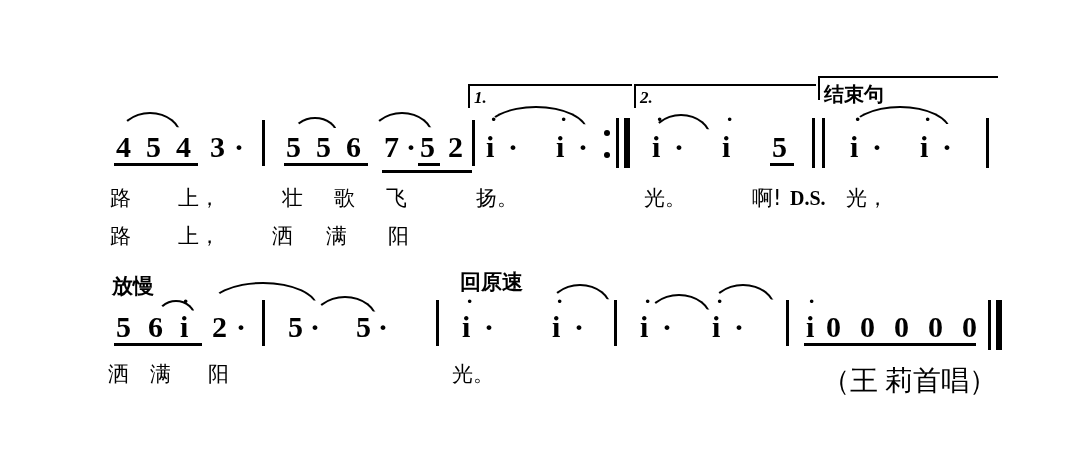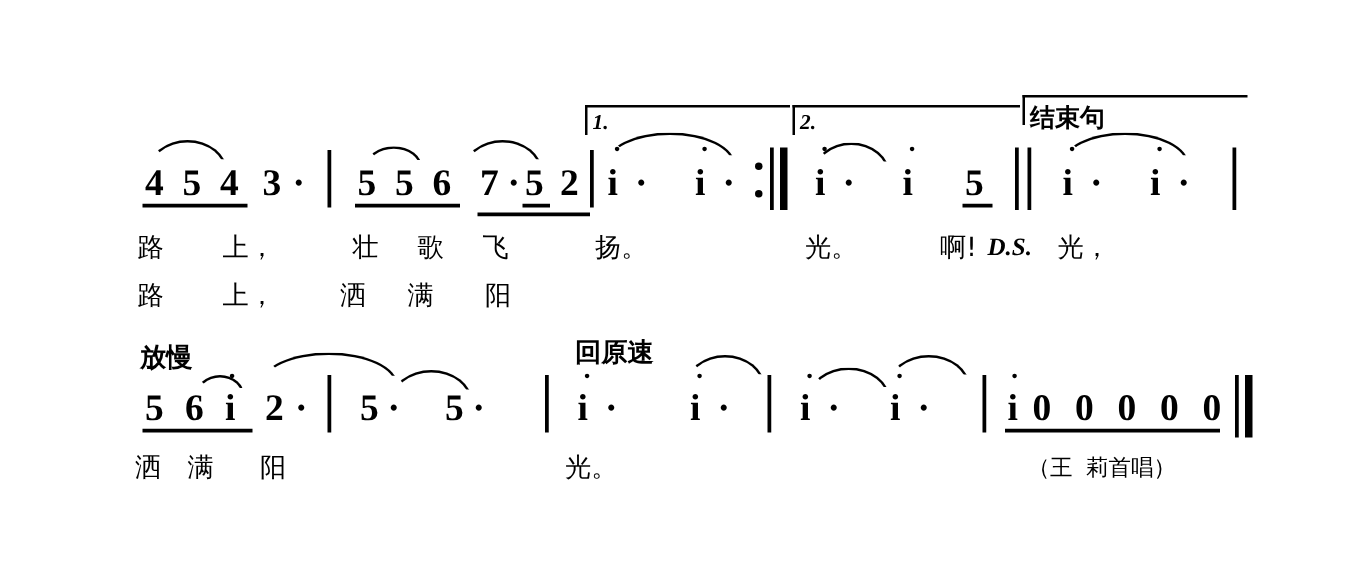--- a/index.html
+++ b/index.html
@@ -84,34 +84,33 @@
   
   .lyric {
     position: absolute;
     font-family: "DejaVu Sans", sans-serif;
     font-size: 21px;
     line-height: 1;
     white-space: nowrap;
   }
   .lyric.it {
     font-family: "Liberation Serif", serif;
-    font-style: italic;
     font-weight: bold;
   }
   .tempo {
     position: absolute;
     font-family: "DejaVu Sans", sans-serif;
     font-size: 21px;
     font-weight: bold;
     white-space: nowrap;
   }
   .credit {
     position: absolute;
-    font-family: Liberation Mono, monospace;
-    font-size: 18px;
+    font-family: Liberation Serif, serif;
+    font-size: 28px;
     white-space: nowrap;
   }
   .footnote {
     position: absolute;
     font-family: "DejaVu Sans", sans-serif;
     font-size: 21px;
     white-space: nowrap;
     color: #000;
   }
   

